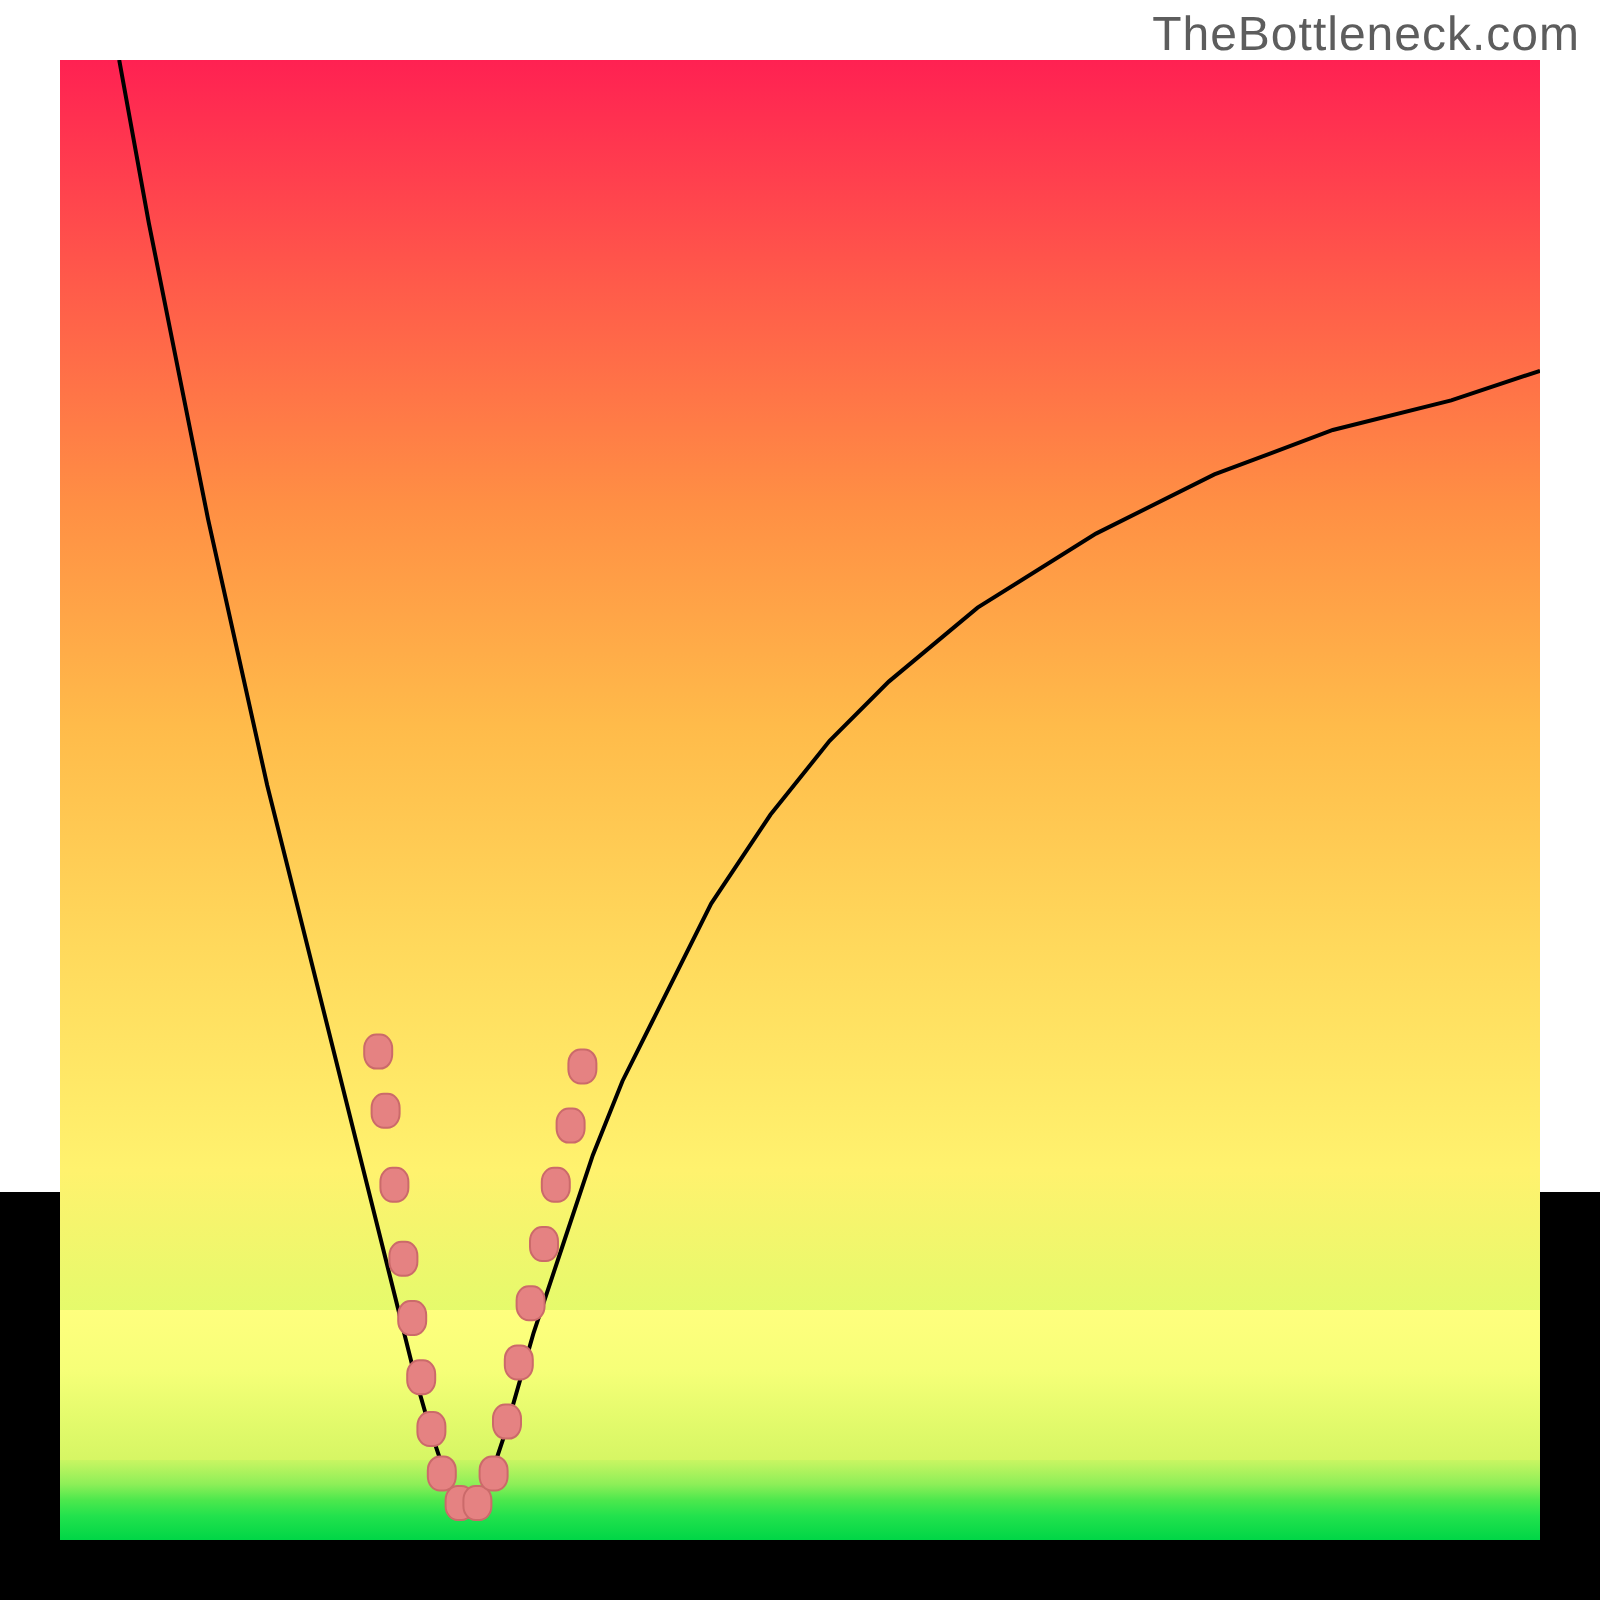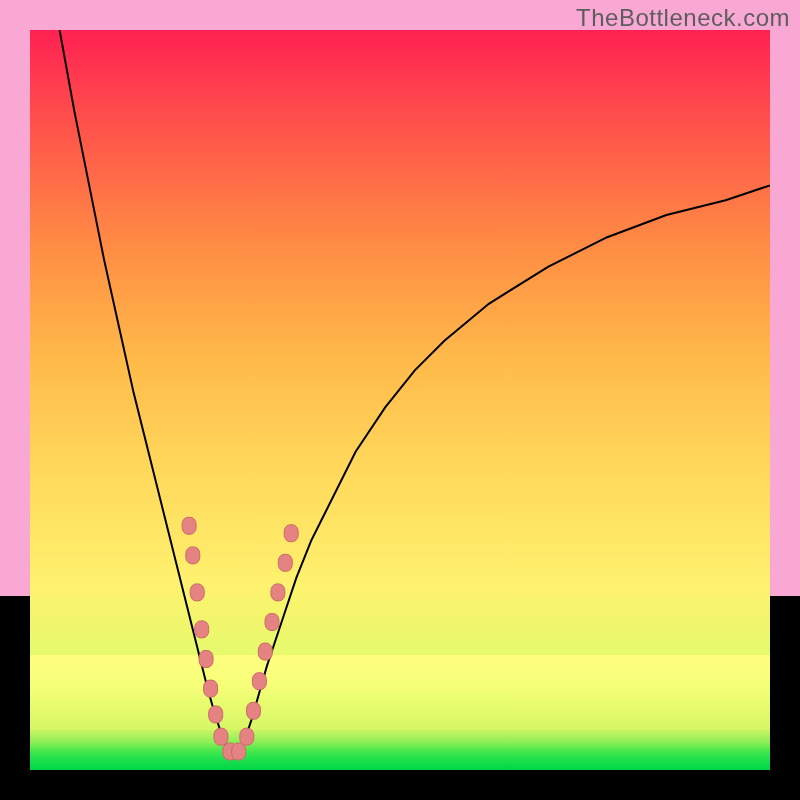--- a/index.html
+++ b/index.html
@@ -10,21 +10,21 @@
     overflow: hidden;
     background: #000;
     font-family: Arial, Helvetica, sans-serif;
   }
   .frame {
     position: absolute;
     left: 0;
     top: 0;
     width: 800px;
     height: 596px;
-    background: #f9a8d4;
+    background: #ffffff;
   }
   .plot {
     position: absolute;
     left: 30px;
     top: 30px;
     width: 740px;
     height: 740px;
     background: linear-gradient(to top,
       #00e756 0%,
       #4cf24c 3%,

